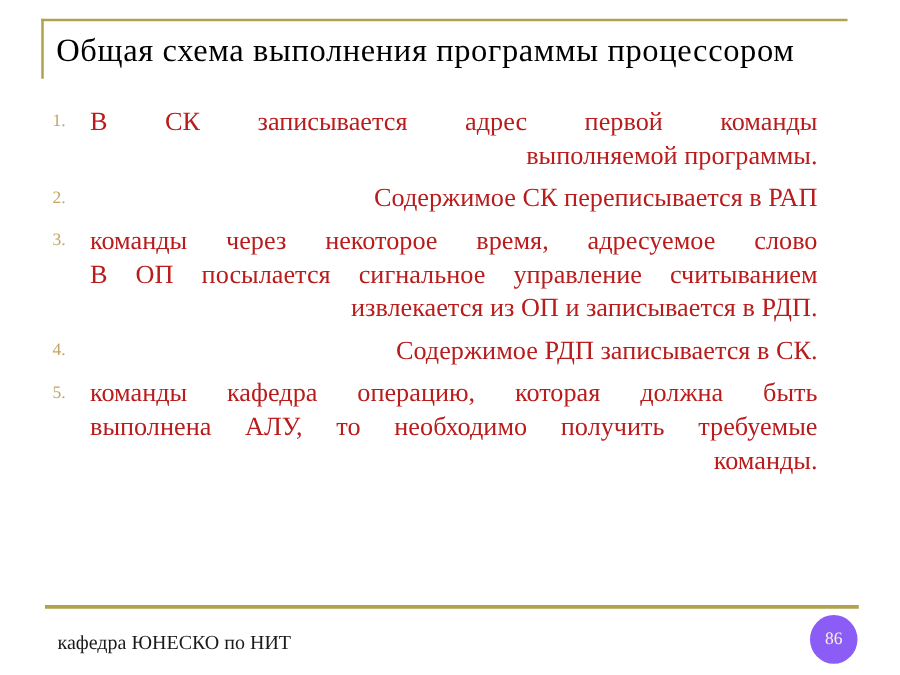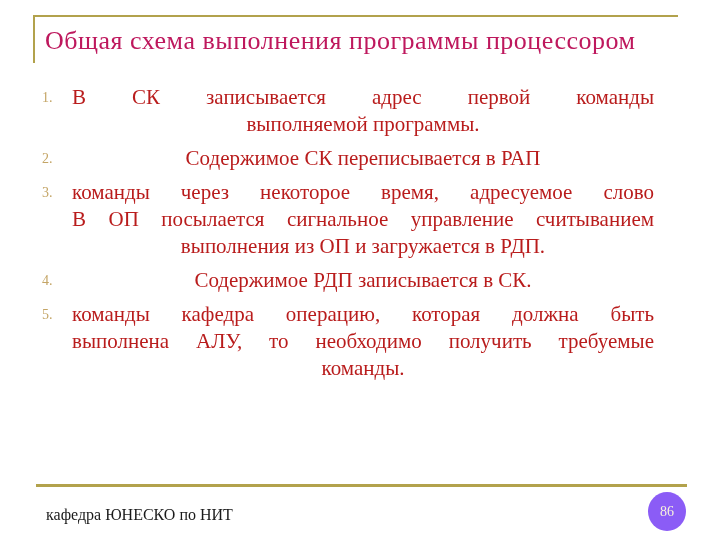--- a/index.html
+++ b/index.html
@@ -34,21 +34,21 @@
   }
   
   .title {
     position: absolute;
     left: 45px;
     top: 26px;
     margin: 0;
     font-size: 26px;
     font-weight: normal;
     letter-spacing: 0.5px;
-    color: #be185d;
+    color: #000000;
     white-space: nowrap;
   }
   
   .steps {
     position: absolute;
     left: 42px;
     top: 84px;
     width: 612px;
   }
   .step {
@@ -66,21 +66,21 @@
     flex: 1 1 auto;
     font-size: 21px;
     line-height: 27px;
     color: #b91c1c;
   }
   .jline {
     text-align: justify;
     text-align-last: justify;
   }
   .lline {
-    text-align: center;
+    text-align: right;
   }
   
   .footer-line {
     position: absolute;
     left: 36px;
     top: 484px;
     width: 651px;
     height: 3px;
     background: #B2A24C;
   }
@@ -131,21 +131,21 @@
         <span class="step-num">2.</span>
         <div class="step-text">
           <div class="lline">Содержимое СК переписывается в РАП</div>
         </div>
       </div>
       <div class="step">
         <span class="step-num">3.</span>
         <div class="step-text">
           <div class="jline">команды через некоторое время, адресуемое слово</div>
           <div class="jline">В ОП посылается сигнальное управление считыванием</div>
-          <div class="lline">выполнения из ОП и загружается в РДП.</div>
+          <div class="lline">извлекается из ОП и записывается в РДП.</div>
         </div>
       </div>
       <div class="step">
         <span class="step-num">4.</span>
         <div class="step-text">
           <div class="lline">Содержимое РДП записывается в СК.</div>
         </div>
       </div>
       <div class="step">
         <span class="step-num">5.</span>

